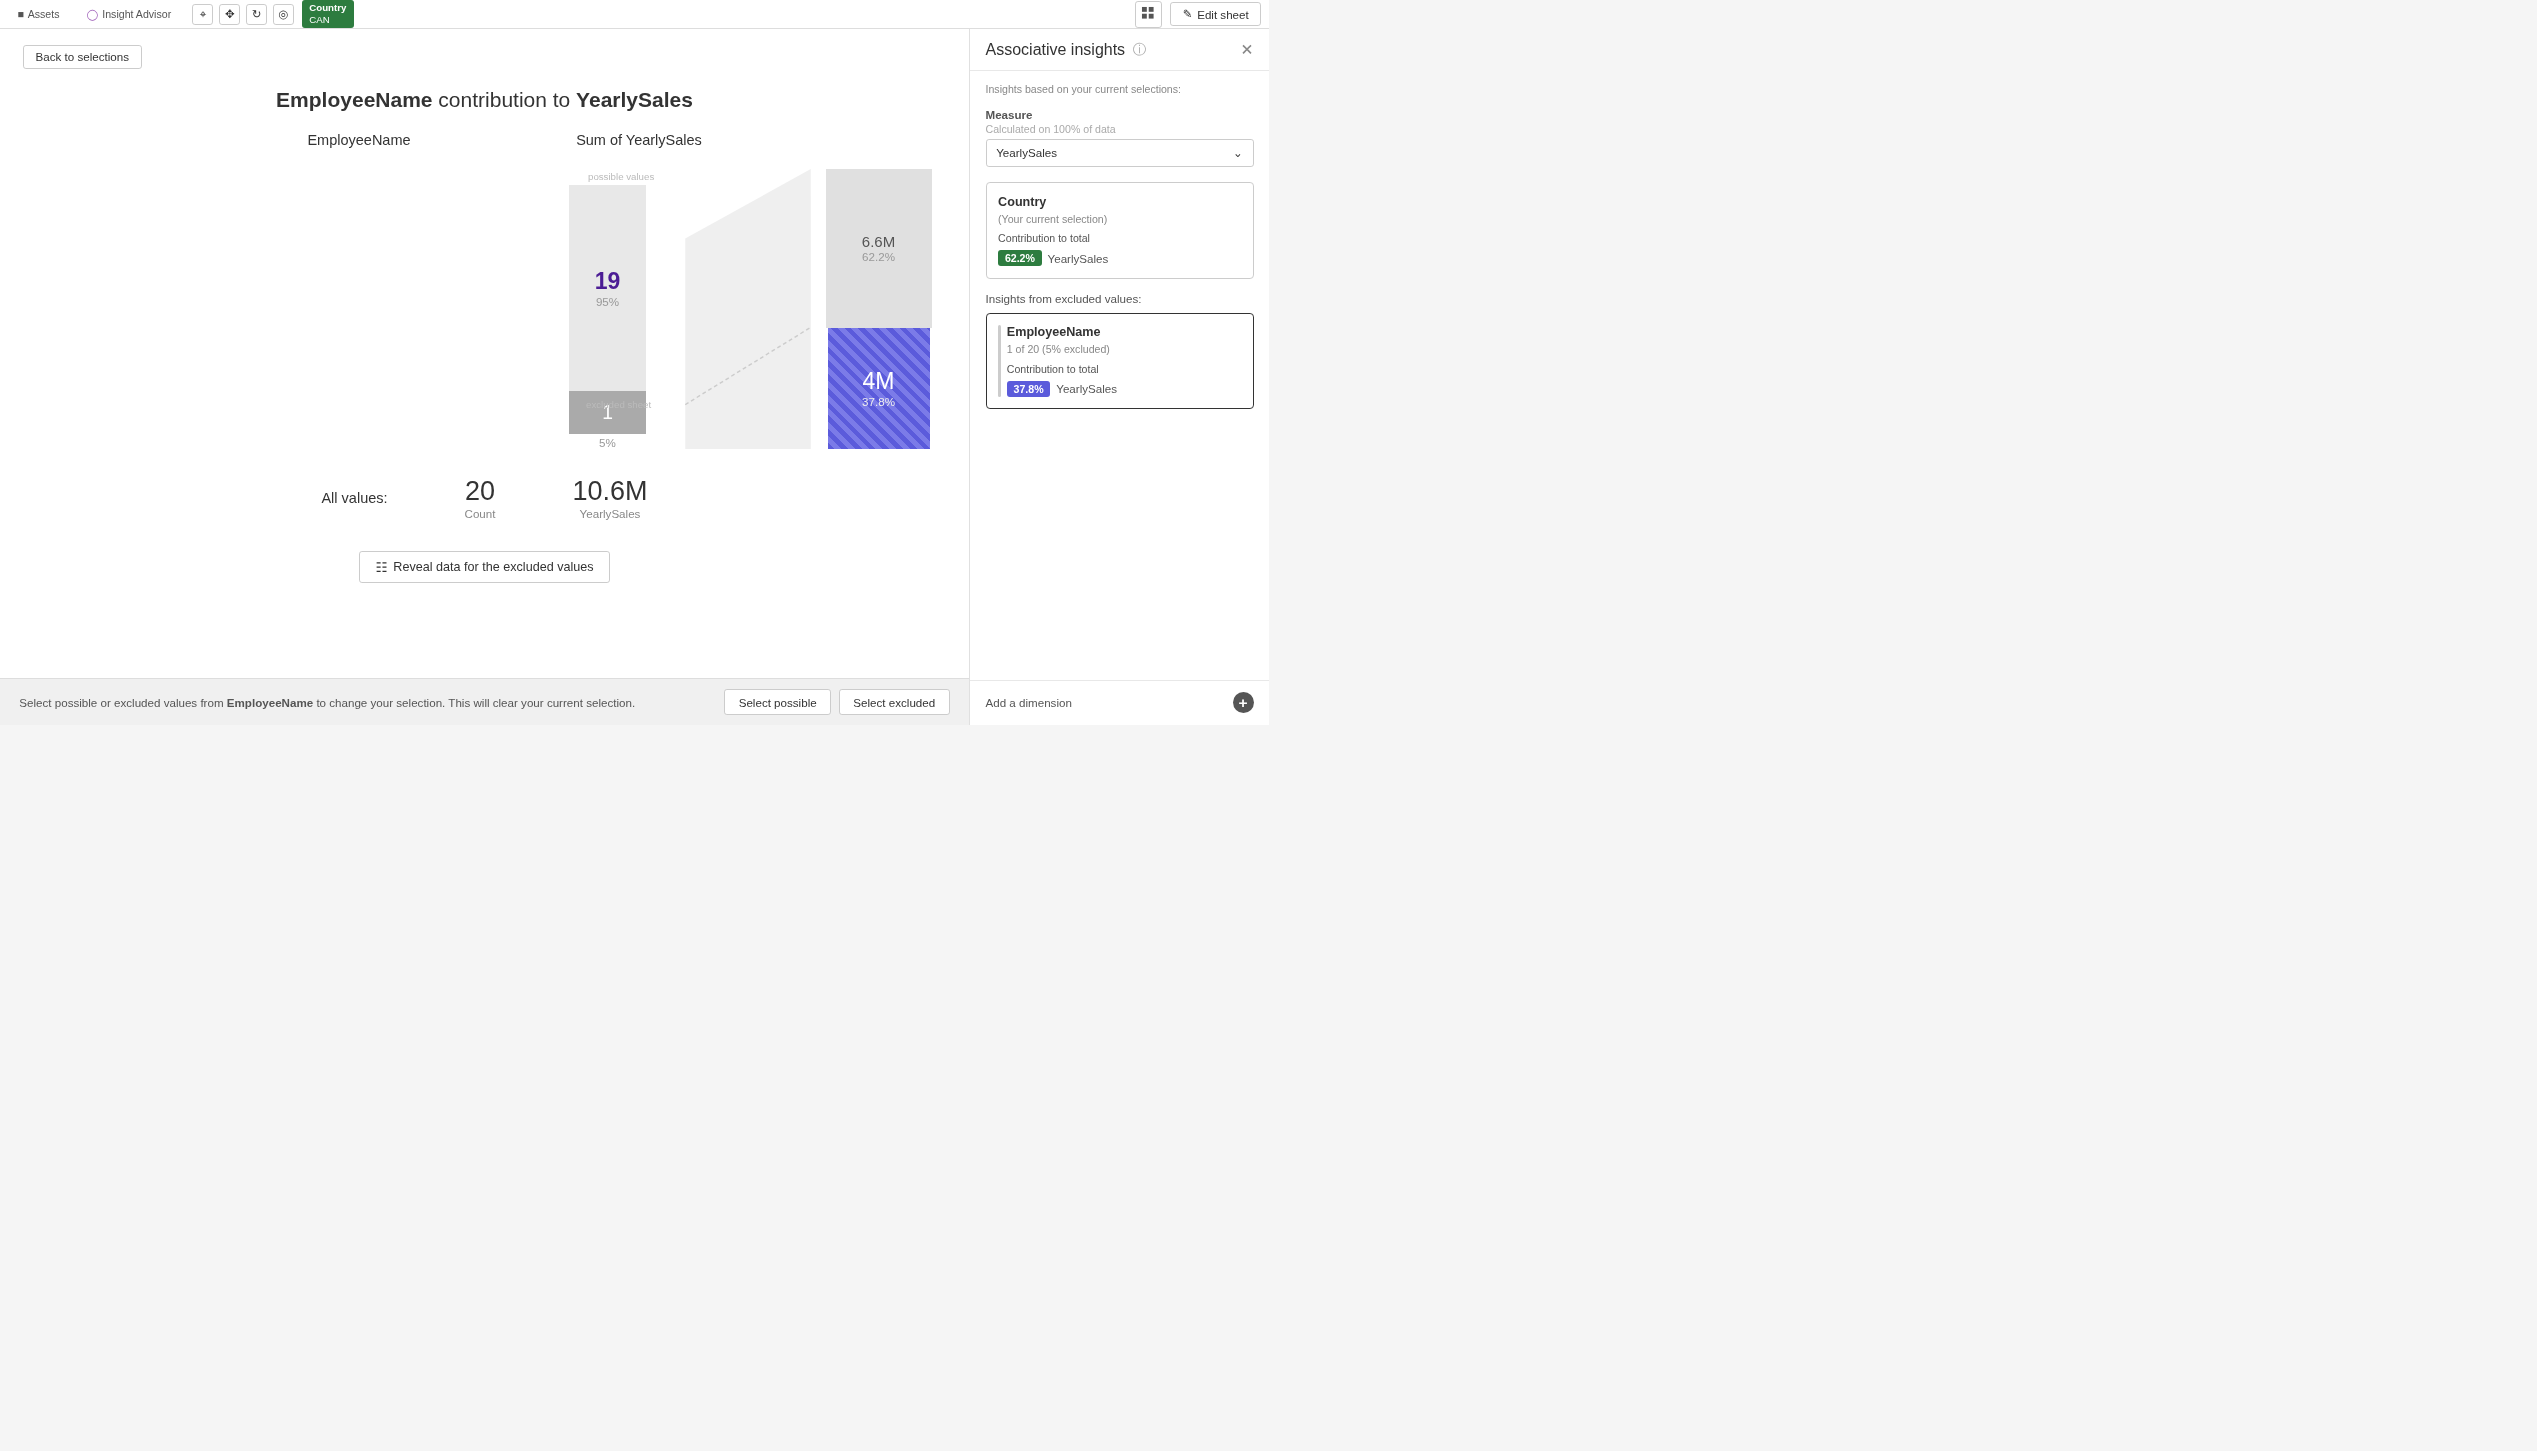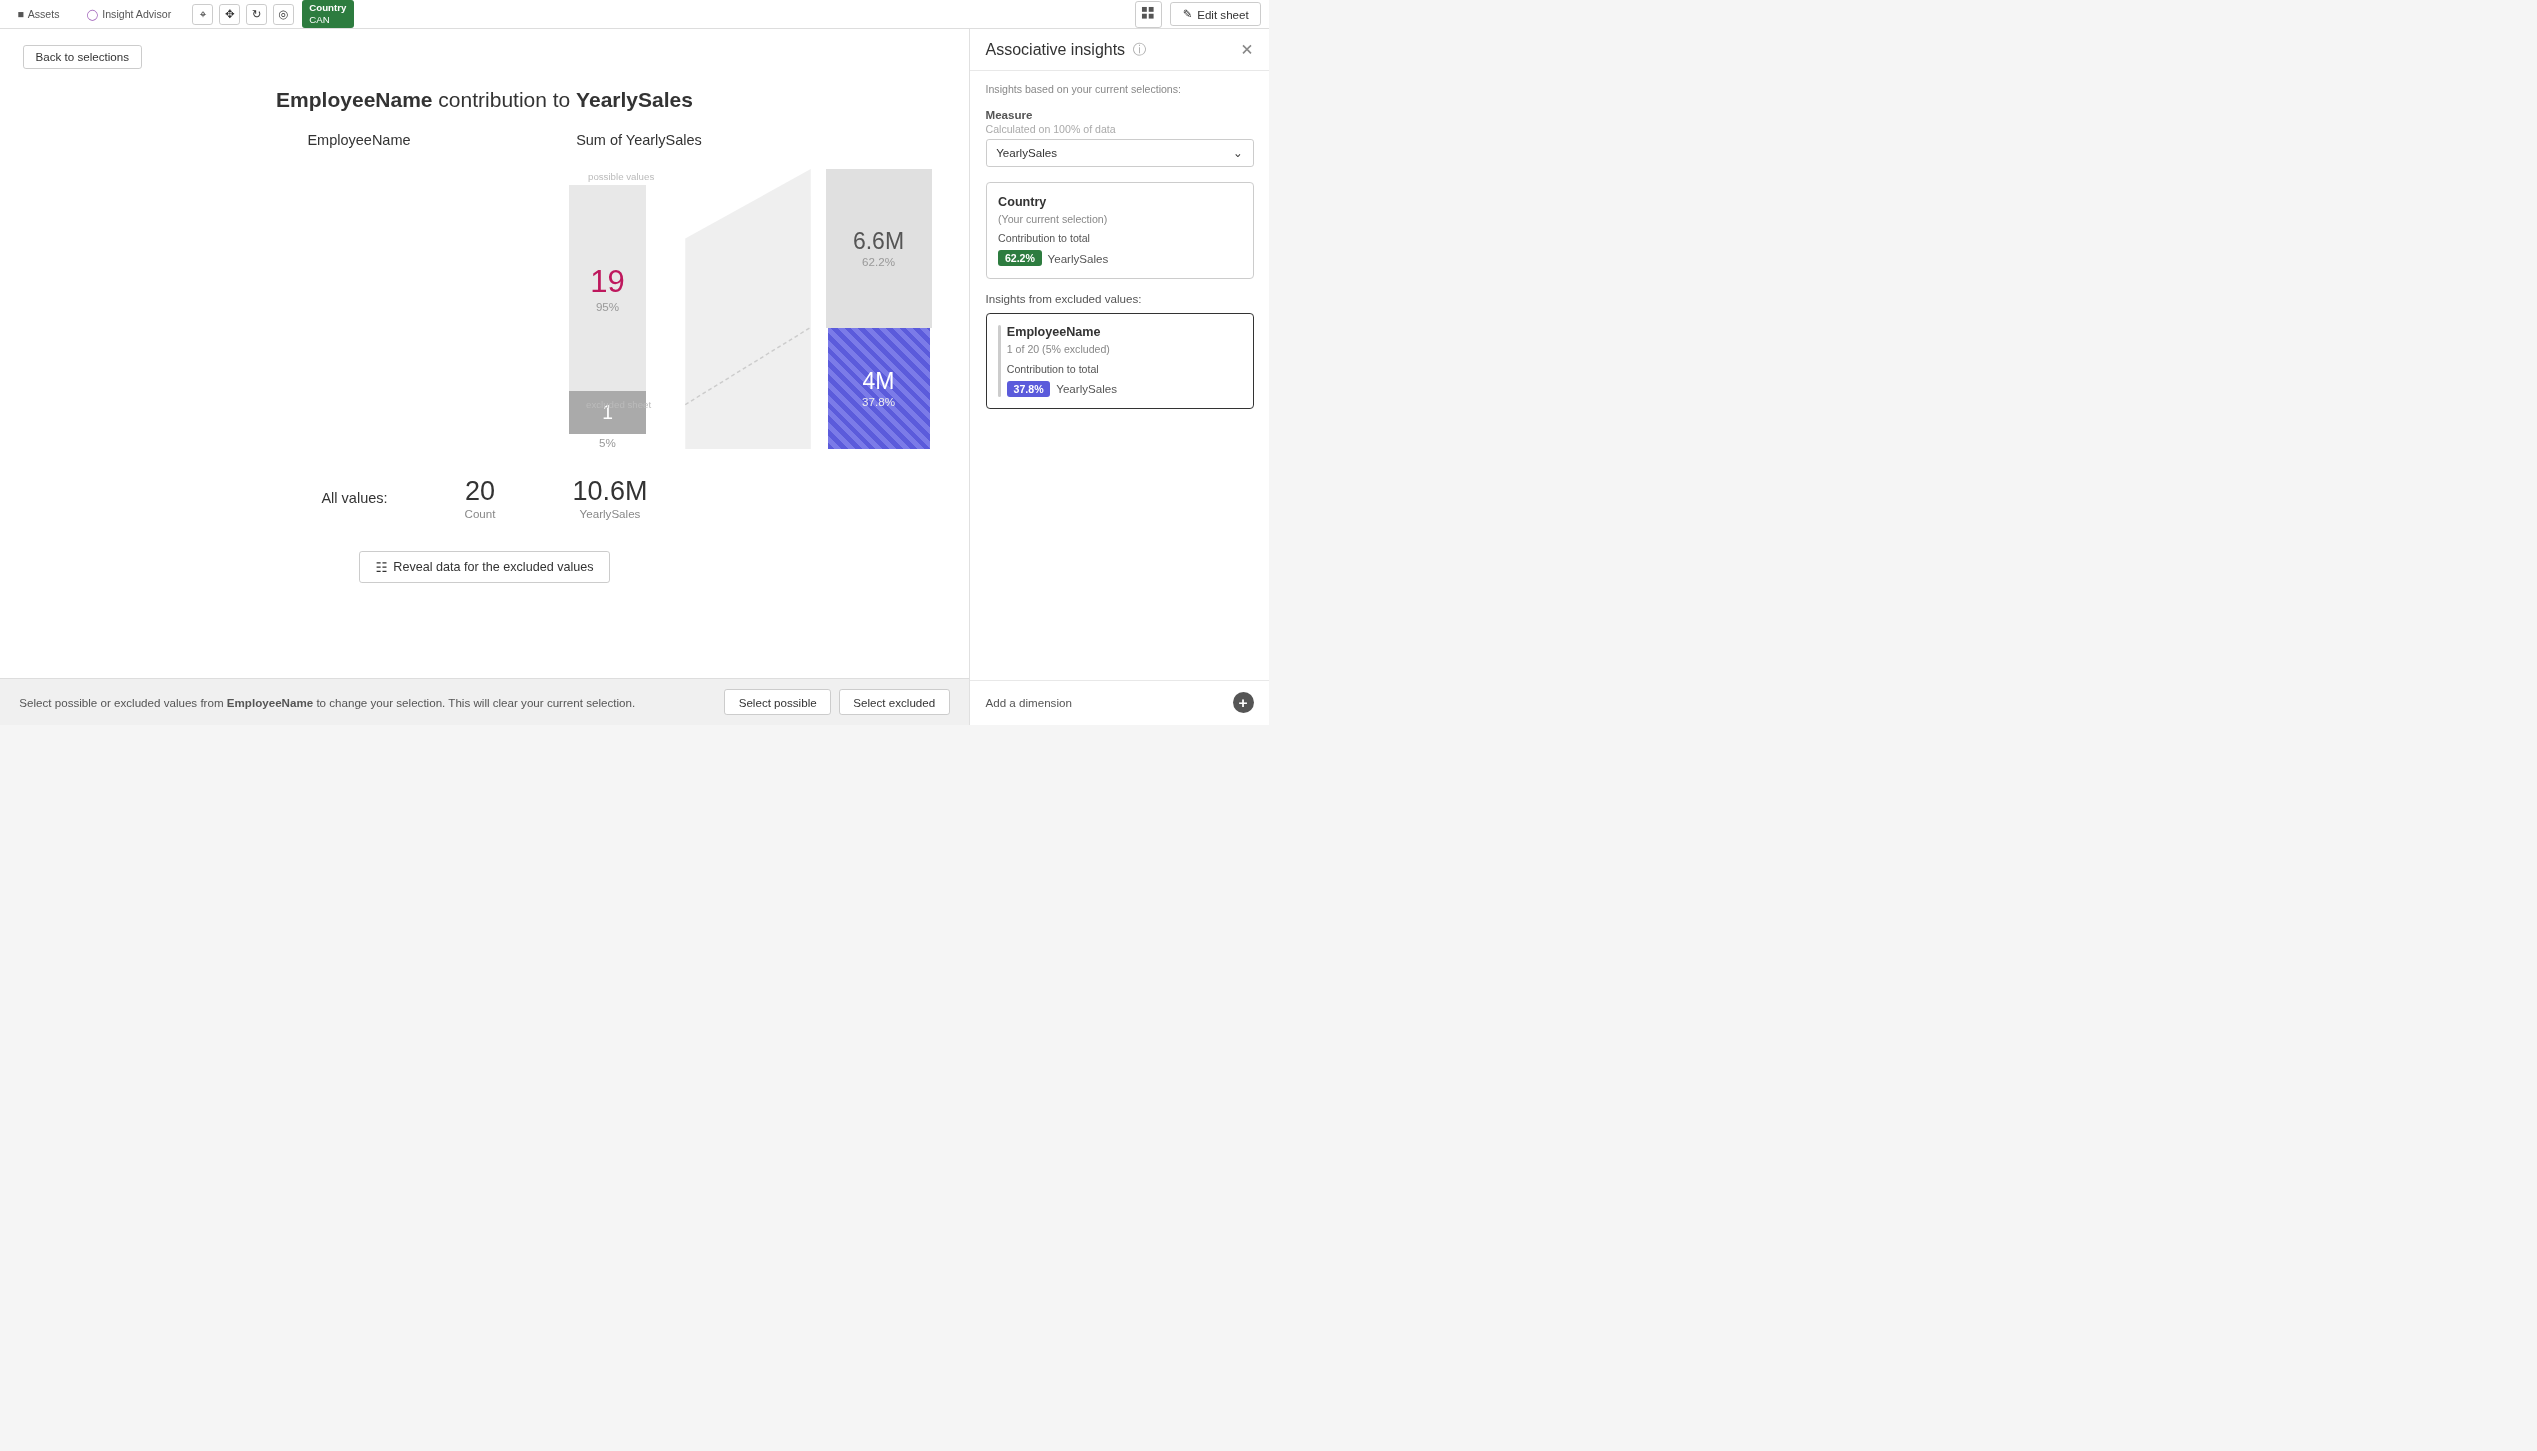--- a/index.html
+++ b/index.html
@@ -229,21 +229,21 @@
     </div>
 
     
     <div style="display:flex; justify-content:flex-end; align-items:flex-end; gap:0; position:relative; height:290px; margin-bottom:0;">
 
       <div style="display:flex; flex-direction:column; align-items:center; width:155px; height:280px; position:relative;">
 
         <div style="position:absolute; top:1.9px; left:58px; font-size:9.7px; color:#bbb;">possible values</div>
 
         <div class="bar-possible" style="height:211px; width:77px; background:#e8e8e8; display:flex; flex-direction:column; align-items:center; justify-content:center; position:relative; margin-top:15.5px;">
-          <span style="font-size:31px; font-weight:400; color:#be185d;">19</span>
+          <span style="font-size:23px; font-weight:700; color:#4c1d95;">19</span>
           <span style="font-size:11.6px; color:#999;">95%</span>
         </div>
 
         <div style="position:absolute; bottom:39px; left:56px; font-size:9.7px; color:#bbb;">excluded sheet</div>
 
         <div class="bar-excluded" style="height:44px; width:77px; background:#aaa; display:flex; align-items:center; justify-content:center;">
           <span style="font-size:19.3px; font-weight:300; color:#fff;">1</span>
         </div>
         <div style="font-size:11.6px; color:#999; margin-top:1.9px;">5%</div>
       </div>
@@ -253,21 +253,21 @@
 
           <polygon points="0,72 130,0 130,290 0,290" fill="#e0e0e0" opacity="0.5"></polygon>
 
           <line x1="0" y1="244" x2="130" y2="164" stroke="#ccc" stroke-width="1.5" stroke-dasharray="4,3"></line>
         </svg>
       </div>
 
       <div style="display:flex; flex-direction:column; align-items:center; width:135px; height:280px; justify-content:flex-end;">
 
         <div style="height:159px; width:106px; background:#e0e0e0; display:flex; flex-direction:column; align-items:center; justify-content:center;">
-          <span style="font-size:23px; font-weight:300; color:#555;">6.6M</span>
+          <span style="font-size:15px; font-weight:300; color:#555;">6.6M</span>
           <span style="font-size:11.6px; color:#999;">62.2%</span>
         </div>
 
         <div style="height:122px; width:102px; background: repeating-linear-gradient(45deg, #5b5bdb, #5b5bdb 4.8px, #7b7be8 4.8px, #7b7be8 9.7px); display:flex; flex-direction:column; align-items:center; justify-content:center;">
           <span style="font-size:23px; font-weight:300; color:#fff;">4M</span>
           <span style="font-size:11.6px; color:#eee;">37.8%</span>
         </div>
       </div>
     </div>
 

